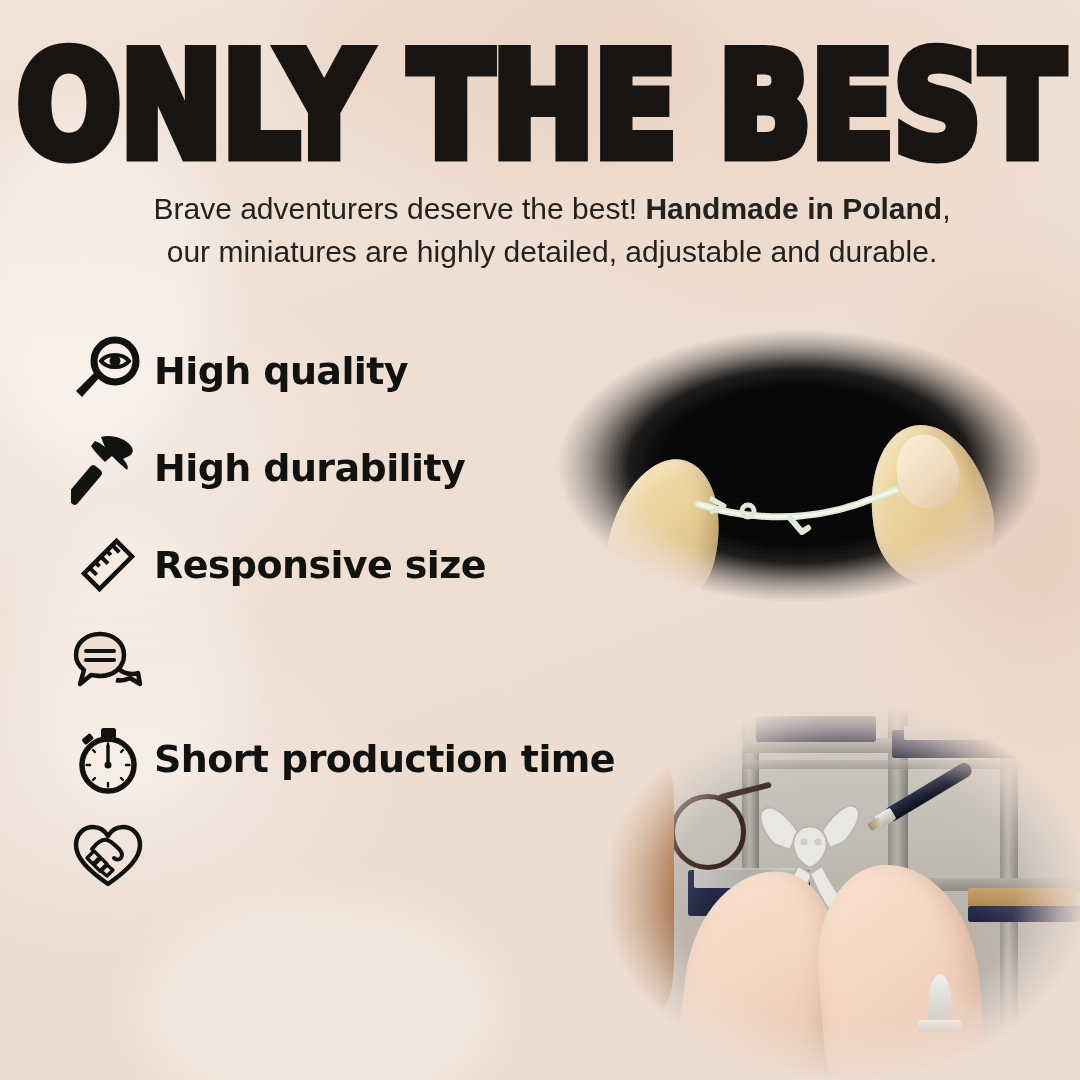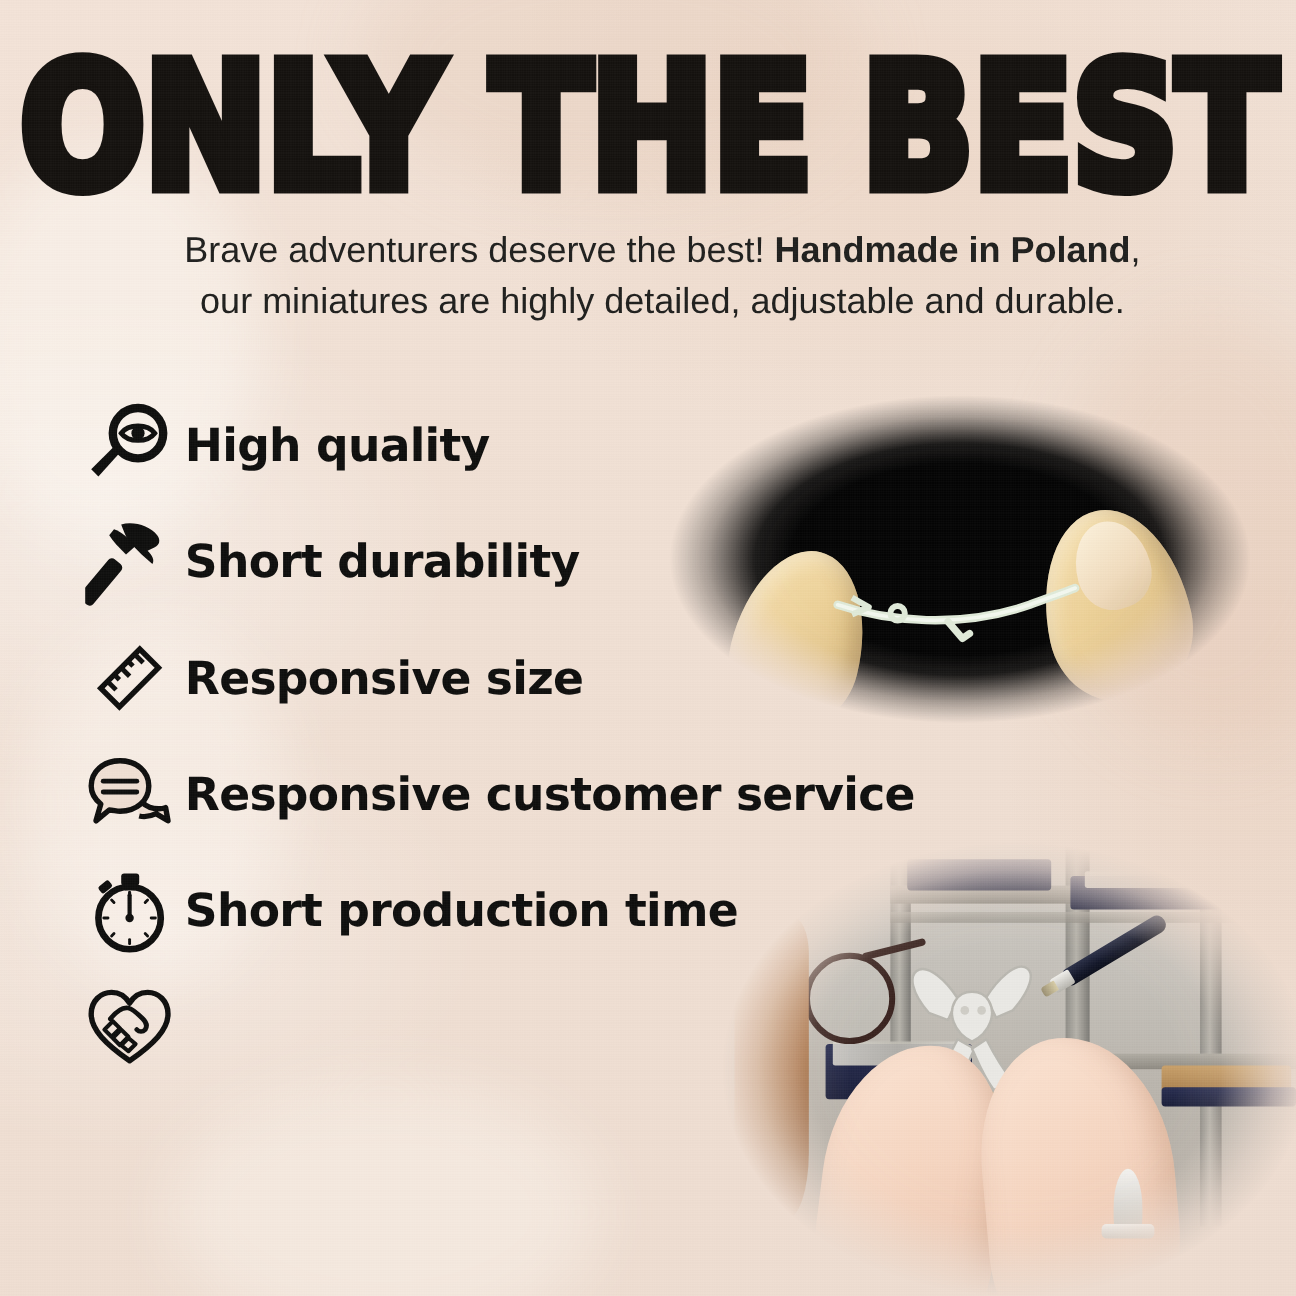--- a/index.html
+++ b/index.html
@@ -303,21 +303,21 @@
     <div class="feature">
       <span class="feature-icon">
         <svg width="74" height="74" viewBox="0 0 74 74">
           <g fill="#0f0f0e">
             <path d="M30 6 C40 3 54 7 60 15 C63 19 62 23 58 25 L52 28 C56 32 58 36 56 39 L47 31 L38 22 C35 19 33 14 30 6 Z"></path>
             <path d="M24 10 C30 12 36 17 42 24 L34 31 C28 25 23 20 20 15 Z"></path>
             <rect x="6" y="32" width="14" height="44" rx="4" transform="rotate(40 13 54)"></rect>
           </g>
         </svg>
       </span>
-      <span class="feature-label">Short durability</span>
+      <span class="feature-label">High durability</span>
     </div>
 
     <div class="feature">
       <span class="feature-icon">
         <svg width="74" height="74" viewBox="0 0 74 74">
           <g transform="rotate(-45 37 37)">
             <rect x="14" y="26" width="46" height="22" fill="none" stroke="#0f0f0e" stroke-width="4.5"></rect>
             <g stroke="#0f0f0e" stroke-width="4">
               <line x1="22" y1="26" x2="22" y2="36"></line>
               <line x1="30" y1="26" x2="30" y2="32"></line>
@@ -335,21 +335,20 @@
       <span class="feature-icon">
         <svg width="76" height="76" viewBox="0 0 76 76">
           <path d="M42 30 C42 42 52 50 62 50 C64 50 66 50 68 49 L70 60 L60 54 C56 56 50 57 46 56" fill="#efdfd3" stroke="#0f0f0e" stroke-width="4.5" stroke-linejoin="round"></path>
           <path d="M30 10 C44 10 54 19 54 31 C54 43 44 52 30 52 C27 52 24 51 21 51 L10 60 L14 46 C9 42 6 37 6 31 C6 19 16 10 30 10 Z" fill="#efdfd3" stroke="#0f0f0e" stroke-width="4.5" stroke-linejoin="round"></path>
           <g stroke="#0f0f0e" stroke-width="4" stroke-linecap="round">
             <line x1="16" y1="27" x2="44" y2="27"></line>
             <line x1="16" y1="36" x2="44" y2="36"></line>
           </g>
         </svg>
       </span>
-      <span class="feature-label">Responsive customer service</span>
     </div>
 
     <div class="feature">
       <span class="feature-icon">
         <svg width="74" height="74" viewBox="0 0 74 74">
           <circle cx="37" cy="43" r="26" fill="none" stroke="#0f0f0e" stroke-width="5.5"></circle>
           <rect x="30" y="6" width="15" height="10" rx="2.5" fill="#0f0f0e"></rect>
           <rect x="33" y="14" width="9" height="6" fill="#0f0f0e"></rect>
           <rect x="11" y="14" width="11" height="7" rx="2" fill="#0f0f0e" transform="rotate(-40 16 17)"></rect>
           <line x1="37" y1="43" x2="37" y2="24" stroke="#0f0f0e" stroke-width="3.5" stroke-linecap="round"></line>

